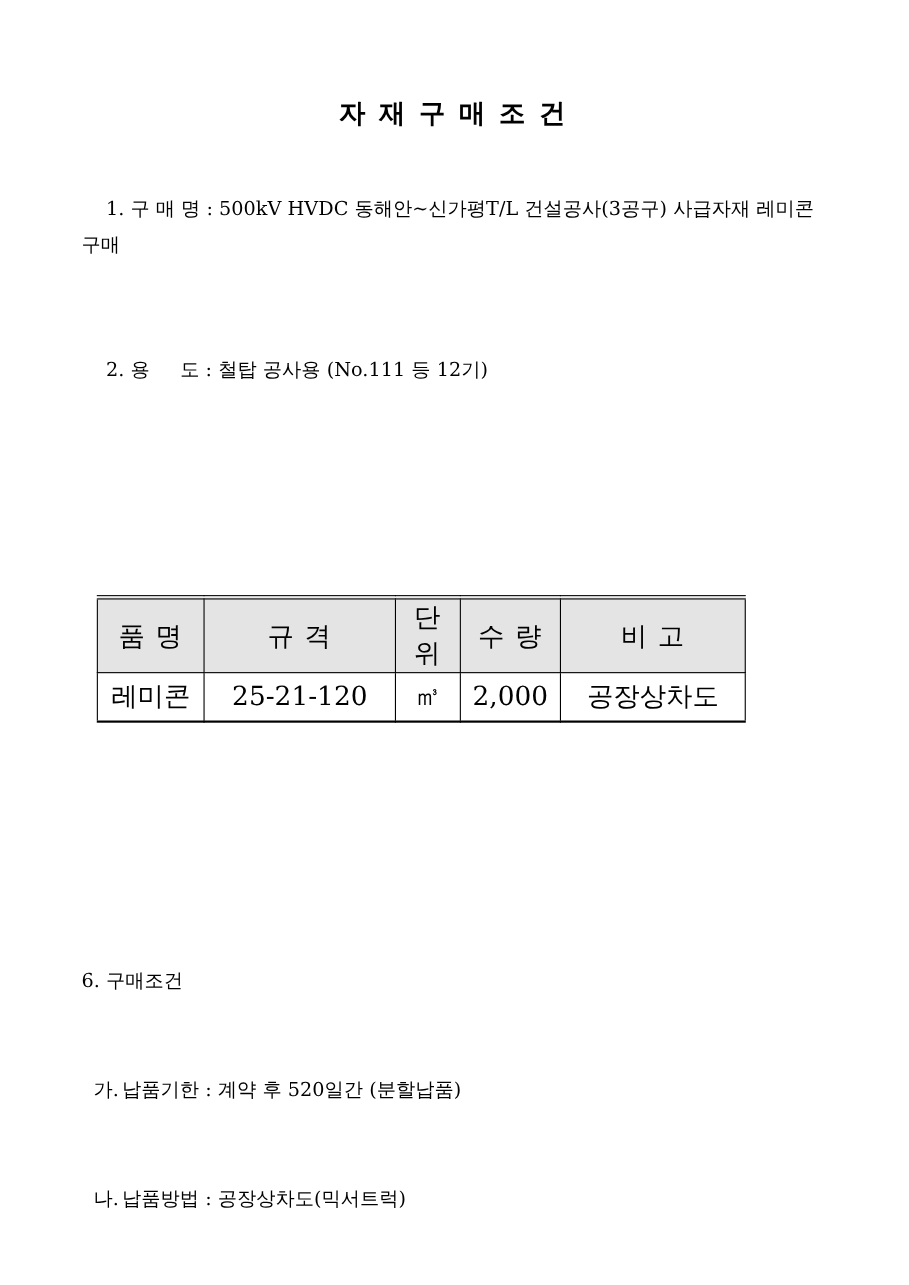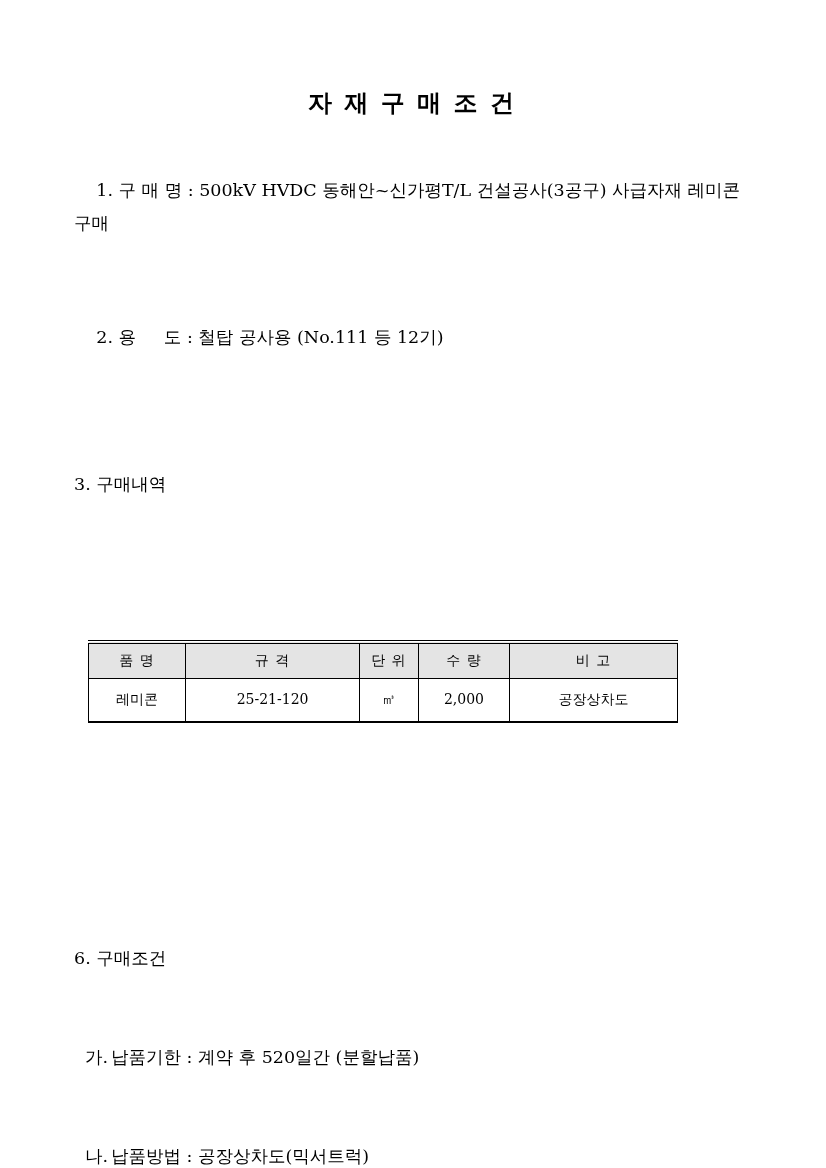--- a/index.html
+++ b/index.html
@@ -35,21 +35,21 @@
   .plain { font-weight: normal; }
 
   
   .tbl-wrap { margin-top: 7px; margin-left: 14px; width: 650px; }
   table {
     width: 590px;
     border-collapse: collapse;
     table-layout: fixed;
     border-top: 4px double #000;
     border-bottom: 2.5px solid #000;
-    font-size: 14px;
+    font-size: 24px;
   }
   th, td {
     border: 1px solid #000;
     text-align: center;
     vertical-align: middle;
     font-weight: normal;
   }
   th {
     background: #e4e4e4;
     height: 36px;
@@ -72,21 +72,20 @@
 
   <div class="blk">
     <span class="heading">1. 구 매 명</span><span class="plain"> : 500kV HVDC 동해안~신가평T/L 건설공사(3공구) 사급자재 레미콘 구매</span>
   </div>
 
   <div class="blk">
     <span class="heading">2. 용&nbsp;&nbsp;&nbsp;&nbsp;&nbsp;도</span><span class="plain"> : 철탑 공사용 (No.111 등 12기)</span>
   </div>
 
   <div class="blk">
-    <div class="heading">3. 구매내역</div>
     <div class="tbl-wrap">
       <table>
         <colgroup>
           <col style="width:16.5%">
           <col style="width:29.5%">
           <col style="width:10%">
           <col style="width:15.5%">
           <col style="width:28.5%">
         </colgroup>
         <thead>

